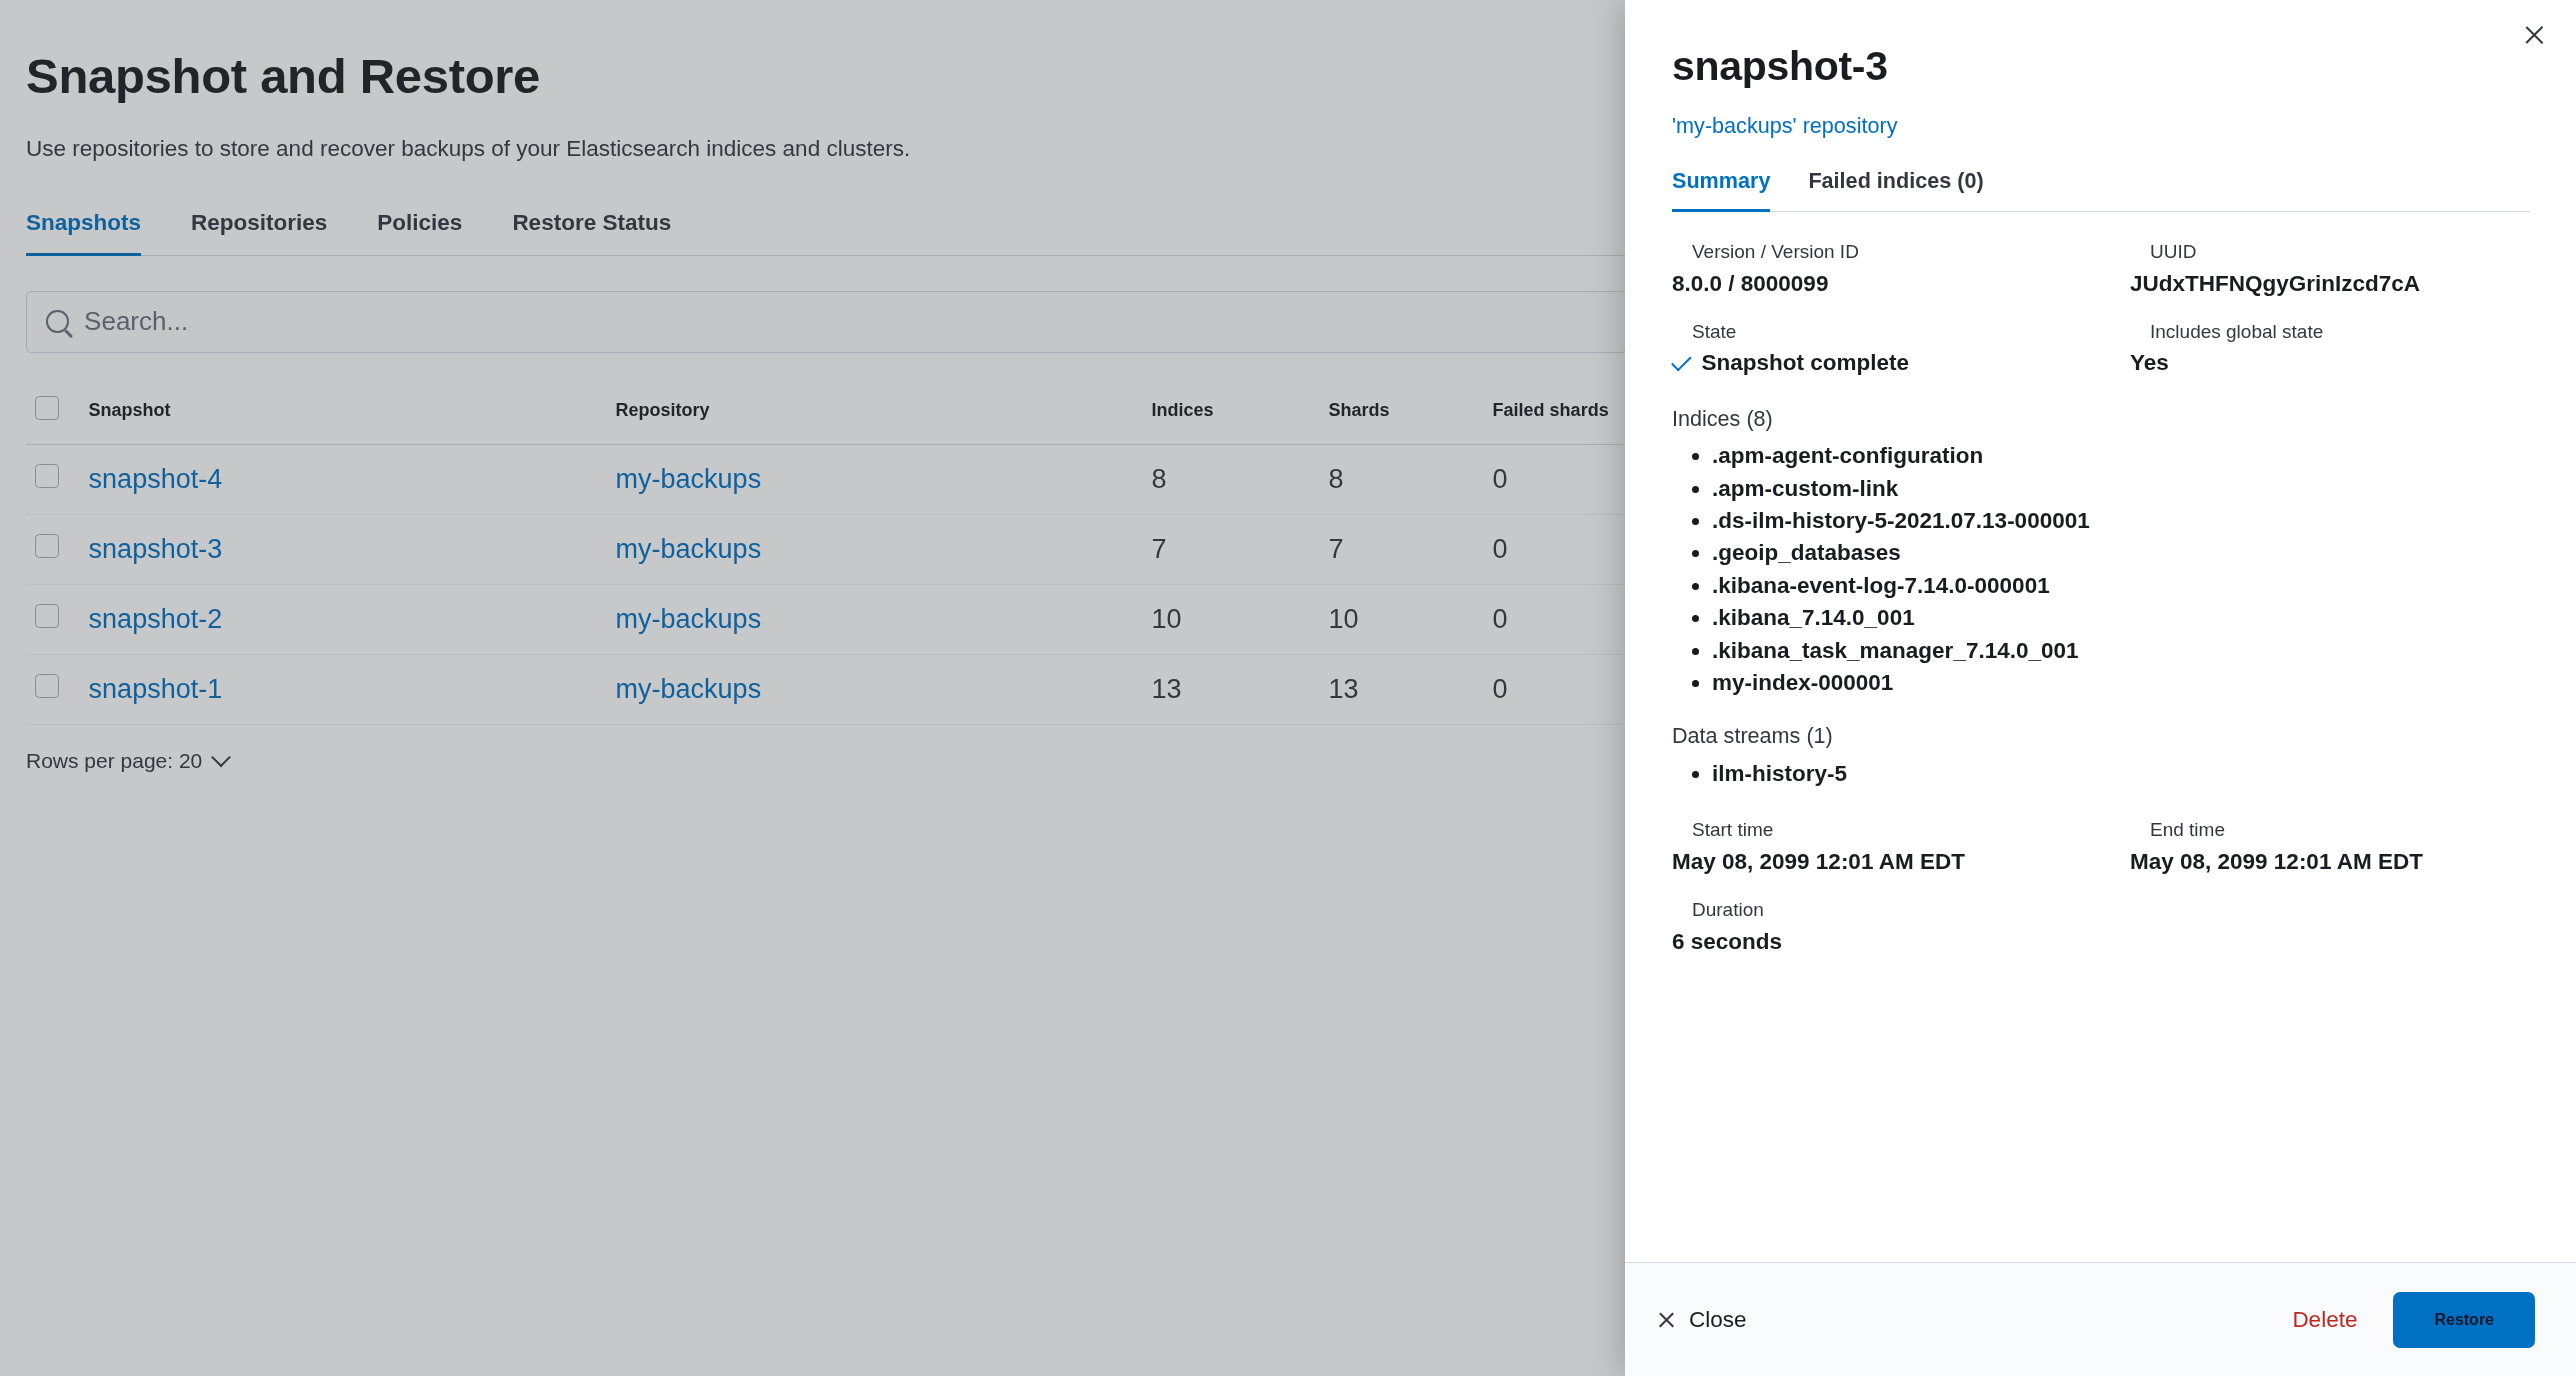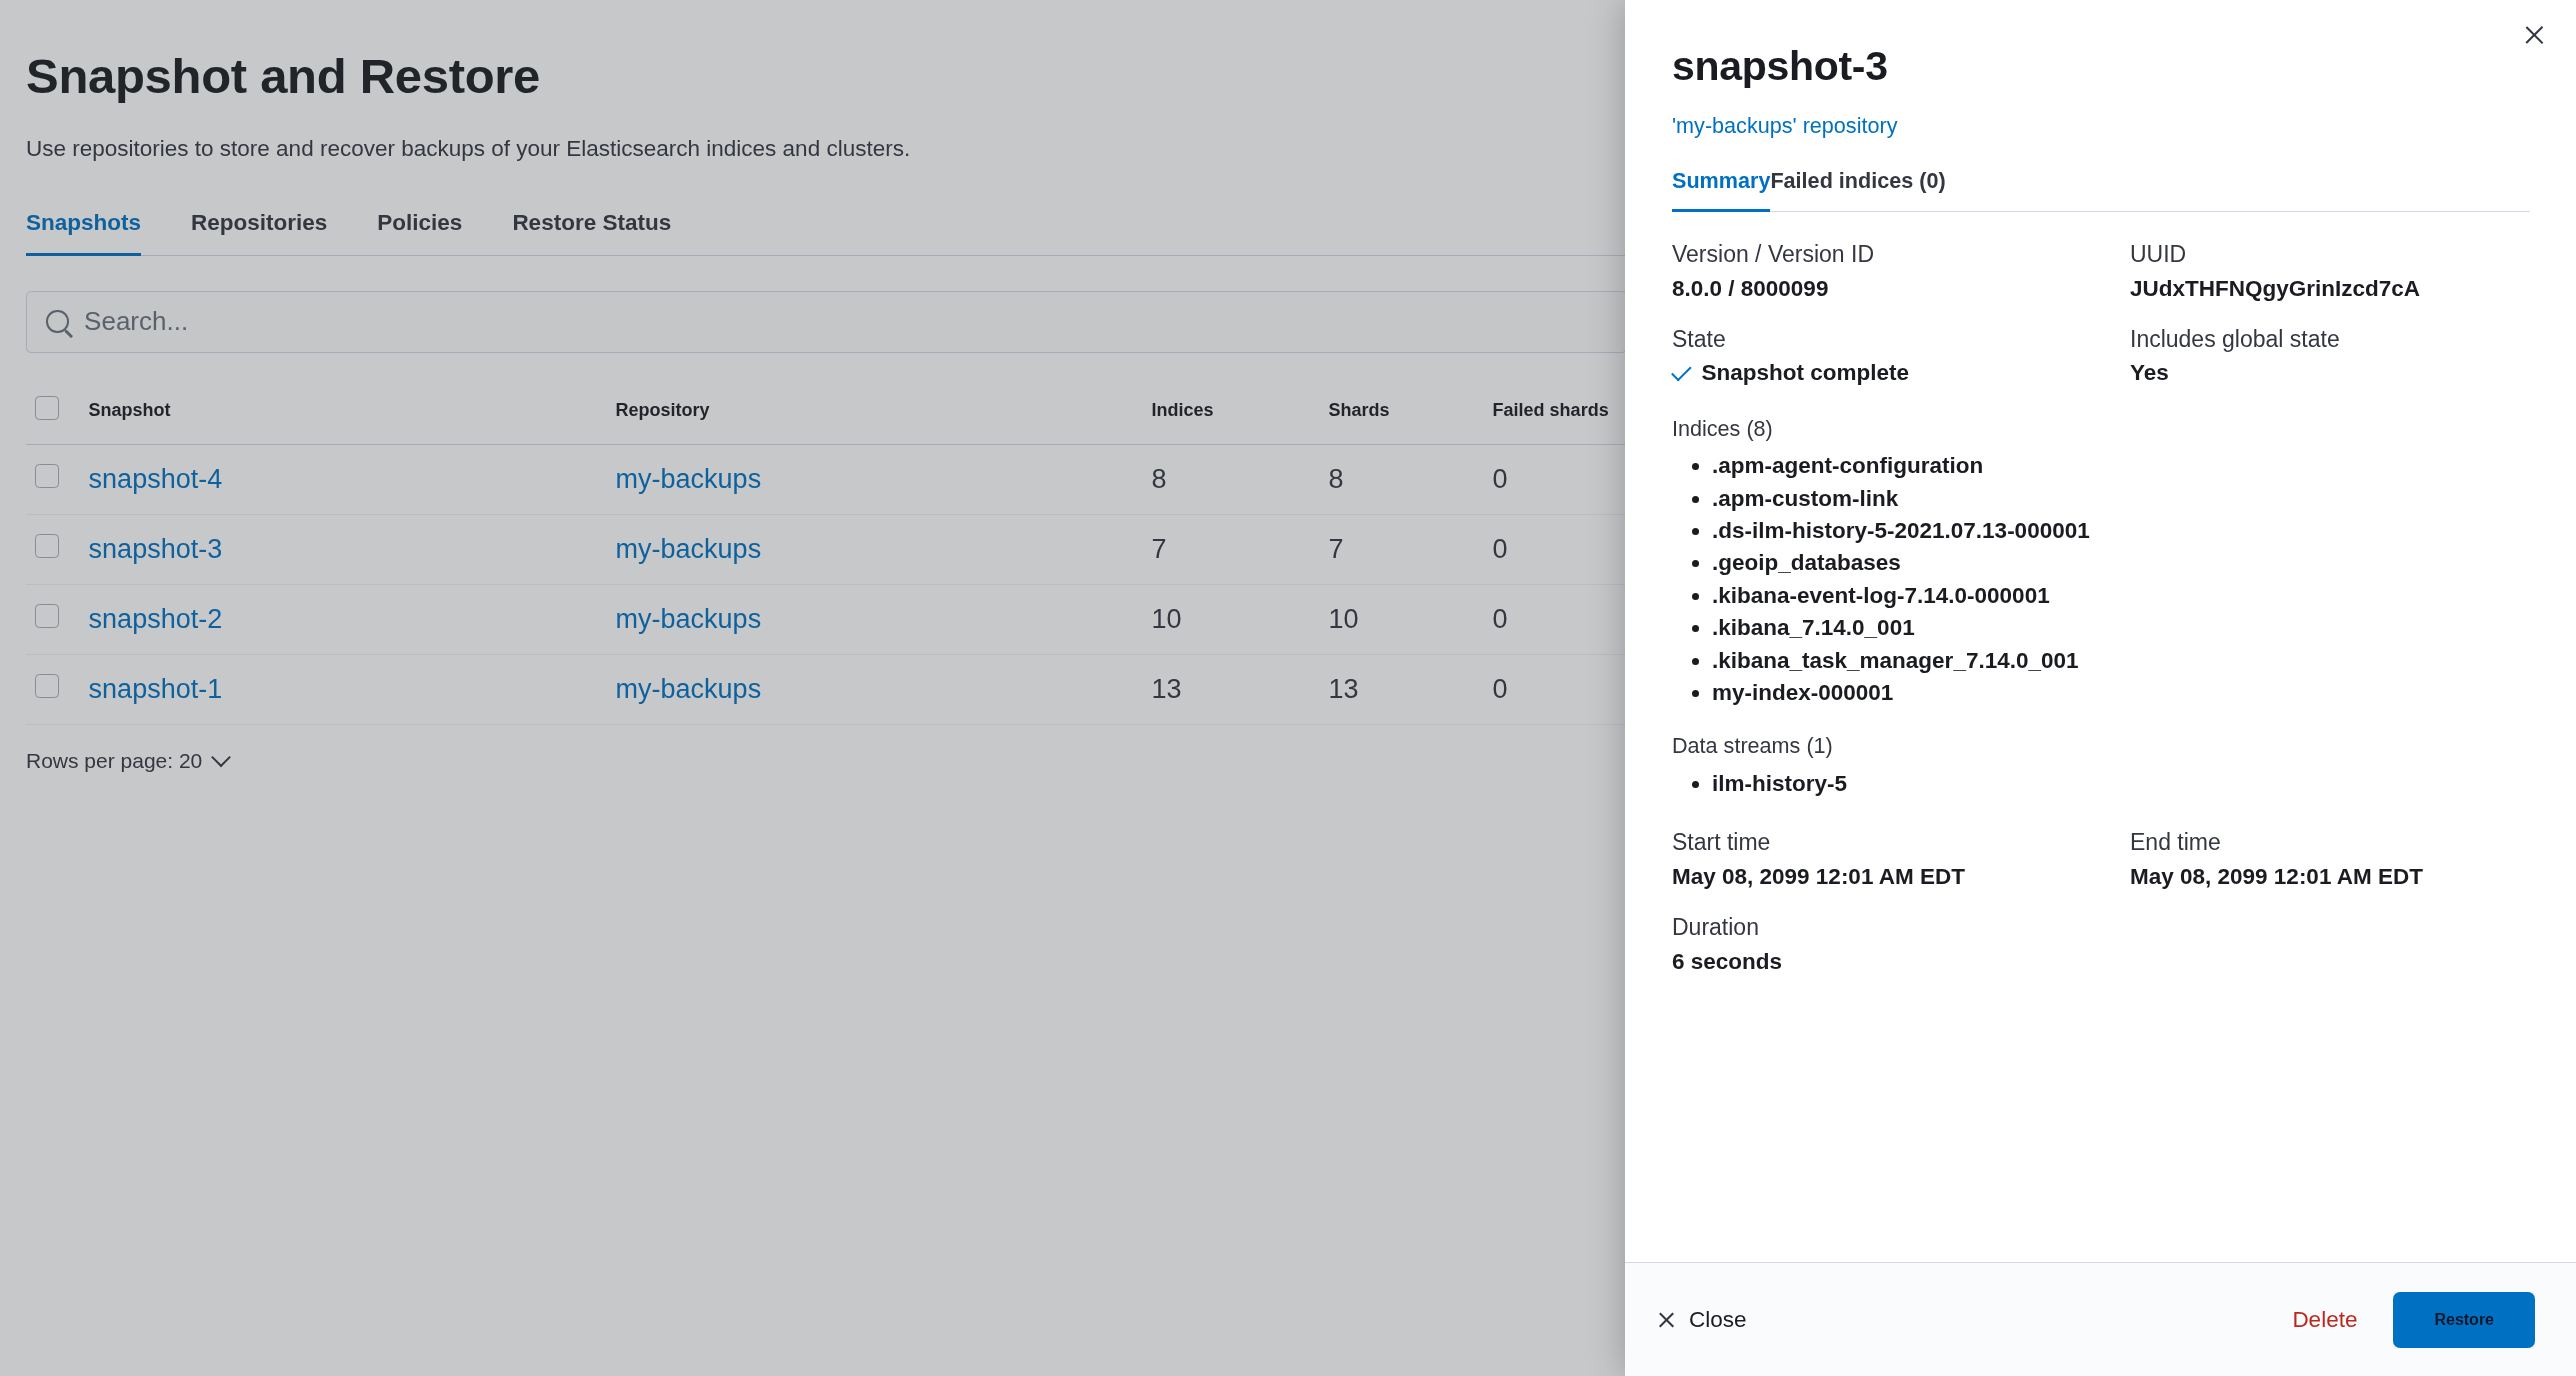--- a/index.html
+++ b/index.html
@@ -203,20 +203,21 @@
   }
   .flyout-repo {
     margin-top: 22.5px;
     font-size: 21.6px;
     color: #0071c2;
     cursor: pointer;
   }
 
   .fly-tabs {
     display: flex;
+    gap: 38px;
     margin-top: 29px;
     border-bottom: 1.7px solid #d3dae6;
     width: 858px;
   }
   .fly-tab {
     font-size: 21.6px;
     font-weight: 700;
     color: #343741;
     padding-bottom: 17.3px;
     position: relative;
@@ -229,23 +230,24 @@
     height: 3.5px; background:#0071c2;
   }
 
   .grid2 {
     display: grid;
     grid-template-columns: 458px 1fr;
     row-gap: 0;
     margin-top: 29px;
   }
   .lbl {
-    font-size: 23px;
+    font-size: 19px;
     color: #343741;
     margin-bottom: 7.8px;
+    margin-left: 20px;
   }
   .val {
     font-size: 22.5px;
     font-weight: 700;
     color: #1a1c21;
   }
   .cell { margin-bottom: 24px; }
 
   .state-line {
     display: flex; align-items: center; gap: 10.4px;

